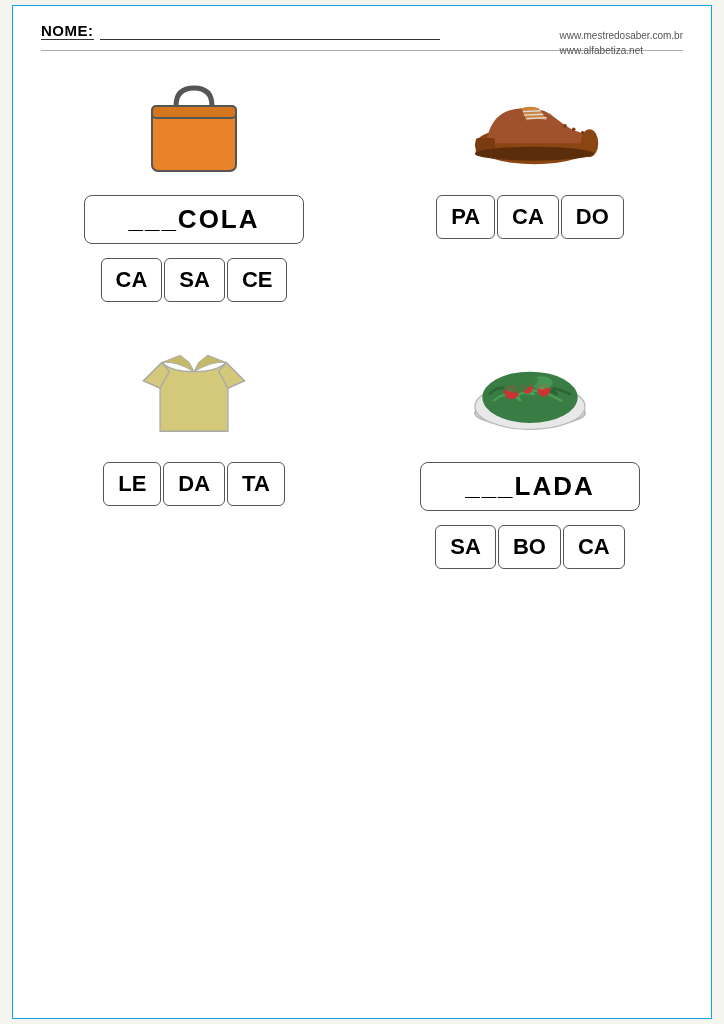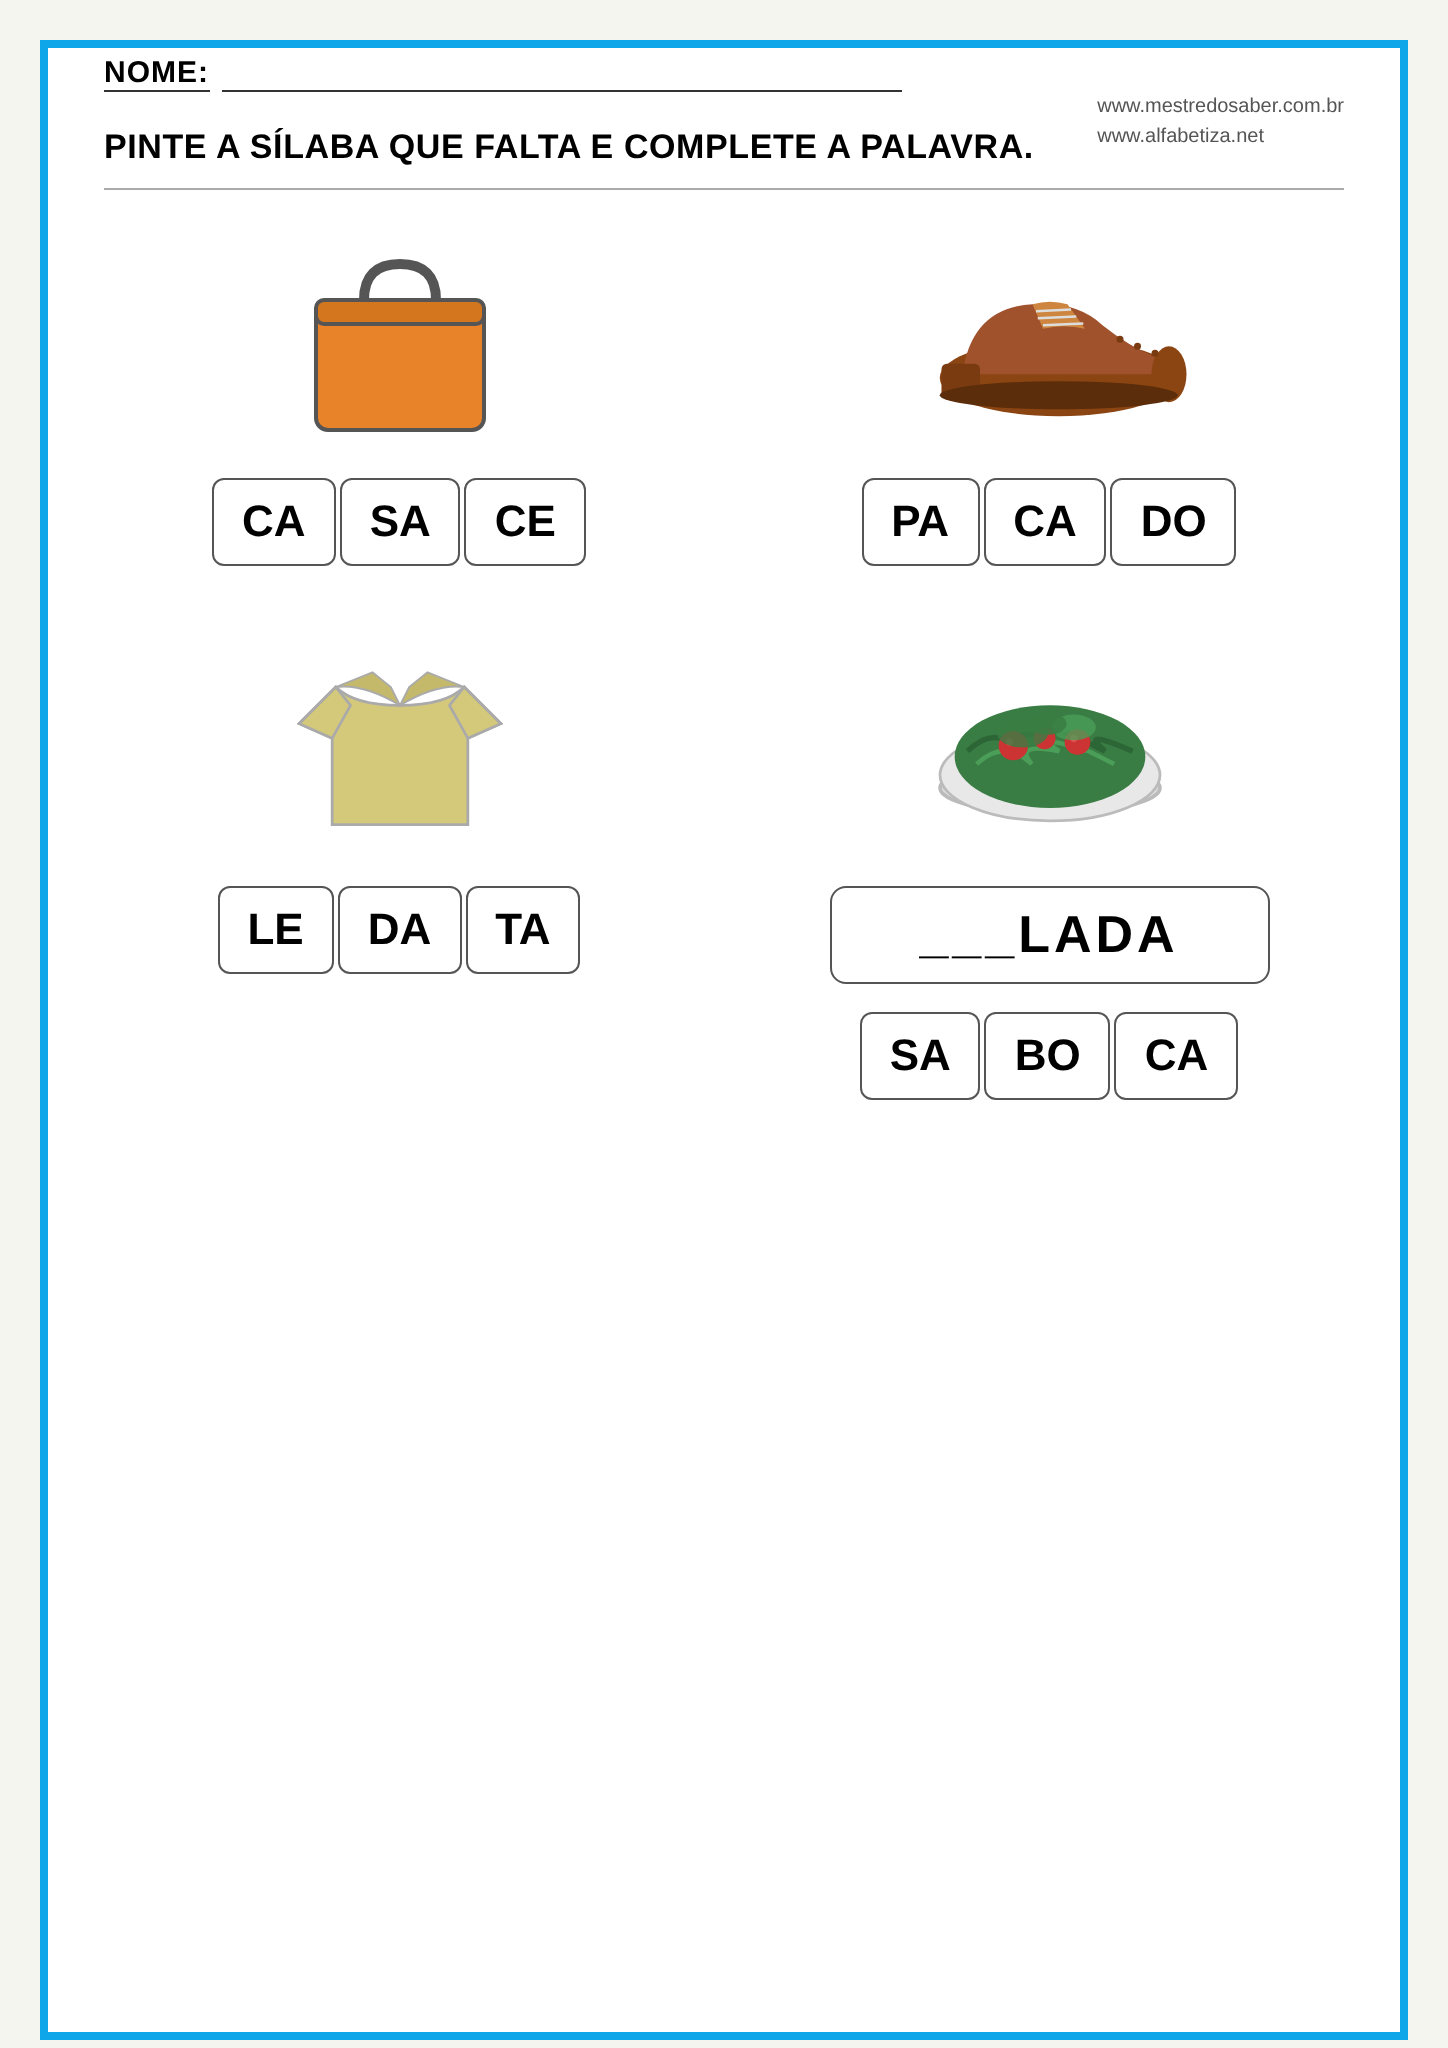--- a/index.html
+++ b/index.html
@@ -8,23 +8,23 @@
       font-family: Arial, Helvetica, sans-serif;
       width: 724px;
       min-height: 1024px;
       display: flex;
       justify-content: center;
     }
     .page {
       background: white;
       width: 700px;
       min-height: 1000px;
-      margin: 20px;
-      padding: 4px 28px;
-      border: 4px solid #0ea5e9;
+      margin: 5px;
+      padding: 16px 28px;
+      border: 1px solid #0ea5e9;
       position: relative;
     }
     .header {
       margin-bottom: 10px;
     }
     .header-line {
       font-size: 15px;
       font-weight: bold;
       margin-bottom: 4px;
       letter-spacing: 0.5px;
@@ -115,35 +115,37 @@
       <span>NOME:</span>
       <span style="display:inline-block; width:340px; border-bottom: 1.5px solid #333; margin-left:2px;">&nbsp;</span>
     </div>
   </div>
 
   <div class="website">
     <div>www.mestredosaber.com.br</div>
     <div>www.alfabetiza.net</div>
   </div>
 
-  <div class="instruction">PINTE A SÍLABA QUE FALTA E COMPLETE A PALAVRA.</div>
   <hr class="divider">
 
   <div class="exercises">
 
     <div class="exercise">
       <div class="illustration">
         <svg class="bag-svg" viewBox="0 0 140 110" xmlns="http://www.w3.org/2000/svg">
 
           <path d="M52 38 Q52 20 70 20 Q88 20 88 38" stroke="#555" stroke-width="5" fill="none" stroke-linecap="round"></path>
 
           <rect x="28" y="38" width="84" height="65" rx="6" ry="6" fill="#E8832A" stroke="#555" stroke-width="2"></rect>
 
           <rect x="28" y="38" width="84" height="12" rx="4" ry="4" fill="#d4761e" stroke="#555" stroke-width="2"></rect>
         </svg>
+      </div>
+      <div class="word-box">
+        <span>___COLA</span>
       </div>
       <div class="syllables">
         <div class="syllable-box">CA</div>
         <div class="syllable-box">SA</div>
         <div class="syllable-box">CE</div>
       </div>
     </div>
 
     <div class="exercise">
       <div class="illustration">

